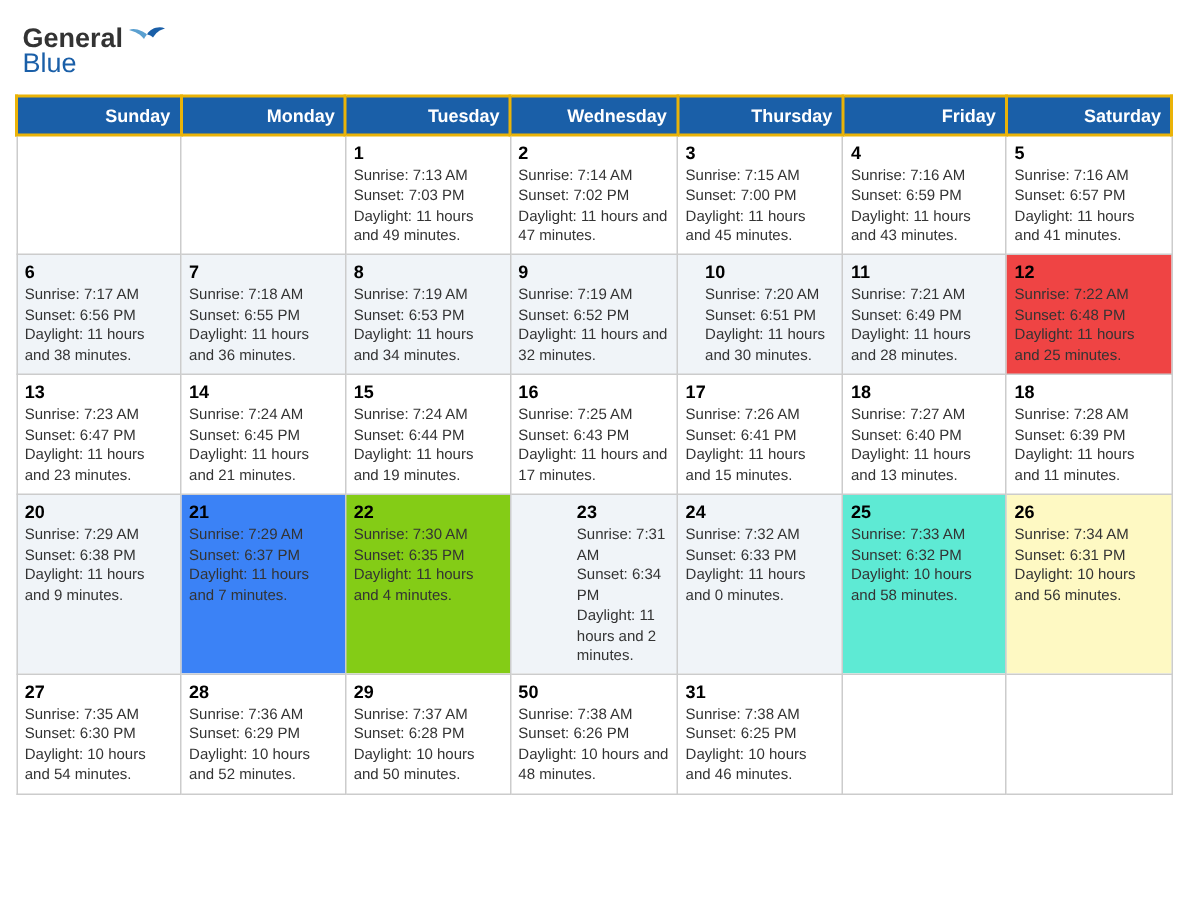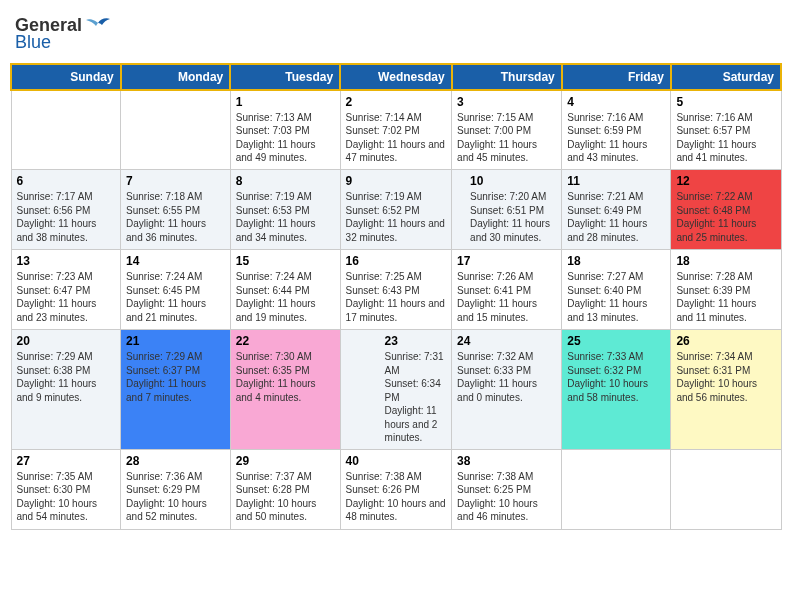--- a/index.html
+++ b/index.html
@@ -204,21 +204,21 @@
       </tr>
       <tr>
         <td style="background: rgb(240, 244, 248);">
           <span class="day-num">20</span>
           <div class="day-info">Sunrise: 7:29 AM<br>Sunset: 6:38 PM<br>Daylight: 11 hours and 9 minutes.</div>
         </td>
         <td style="background: #3b82f6;">
           <span class="day-num">21</span>
           <div class="day-info">Sunrise: 7:29 AM<br>Sunset: 6:37 PM<br>Daylight: 11 hours and 7 minutes.</div>
         </td>
-        <td style="background: #f9a8d4; margin-left: 33px;">
+        <td style="background: #84cc16; margin-left: 33px;">
           <span class="day-num">22</span>
           <div class="day-info">Sunrise: 7:30 AM<br>Sunset: 6:35 PM<br>Daylight: 11 hours and 4 minutes.</div>
         </td>
         <td style="background: rgb(240, 244, 248); padding-left: 44px;">
           <span class="day-num">23</span>
           <div class="day-info">Sunrise: 7:31 AM<br>Sunset: 6:34 PM<br>Daylight: 11 hours and 2 minutes.</div>
         </td>
         <td style="background: rgb(240, 244, 248);">
           <span class="day-num">24</span>
           <div class="day-info">Sunrise: 7:32 AM<br>Sunset: 6:33 PM<br>Daylight: 11 hours and 0 minutes.</div>
@@ -239,24 +239,24 @@
         </td>
         <td>
           <span class="day-num">28</span>
           <div class="day-info">Sunrise: 7:36 AM<br>Sunset: 6:29 PM<br>Daylight: 10 hours and 52 minutes.</div>
         </td>
         <td>
           <span class="day-num">29</span>
           <div class="day-info">Sunrise: 7:37 AM<br>Sunset: 6:28 PM<br>Daylight: 10 hours and 50 minutes.</div>
         </td>
         <td>
-          <span class="day-num">40</span>
+          <span class="day-num">50</span>
           <div class="day-info">Sunrise: 7:38 AM<br>Sunset: 6:26 PM<br>Daylight: 10 hours and 48 minutes.</div>
         </td>
         <td>
-          <span class="day-num">38</span>
+          <span class="day-num">31</span>
           <div class="day-info">Sunrise: 7:38 AM<br>Sunset: 6:25 PM<br>Daylight: 10 hours and 46 minutes.</div>
         </td>
         <td class="empty"></td>
         <td class="empty"></td>
       </tr>
     </tbody>
 </table>
 
 </body></html>

